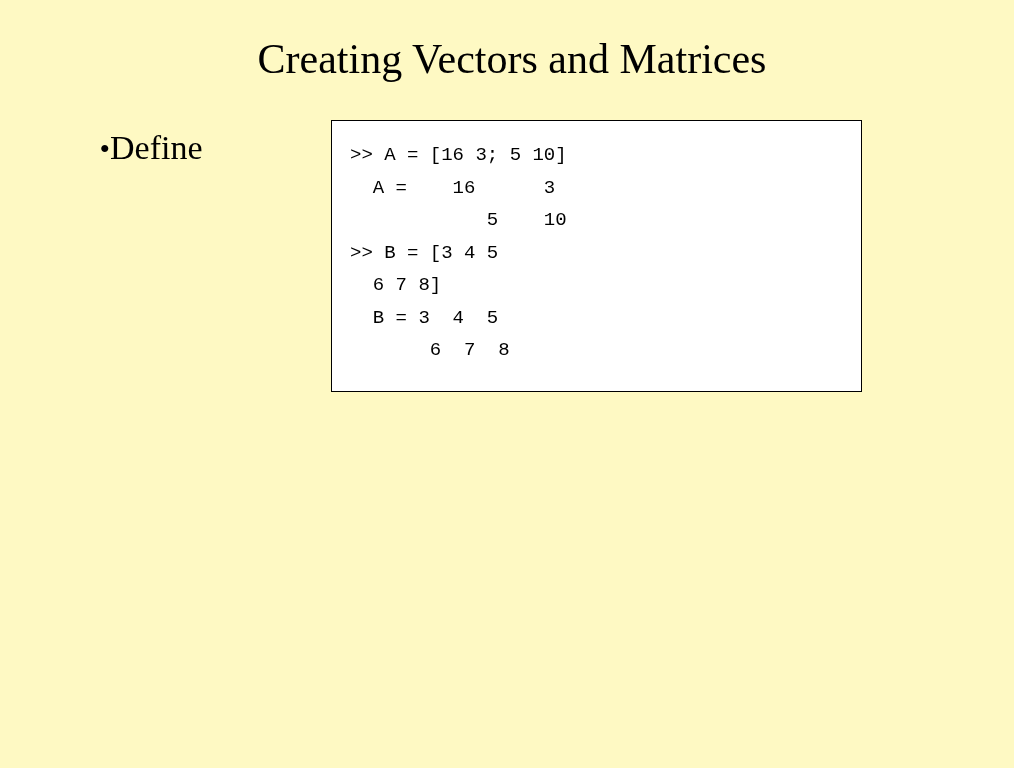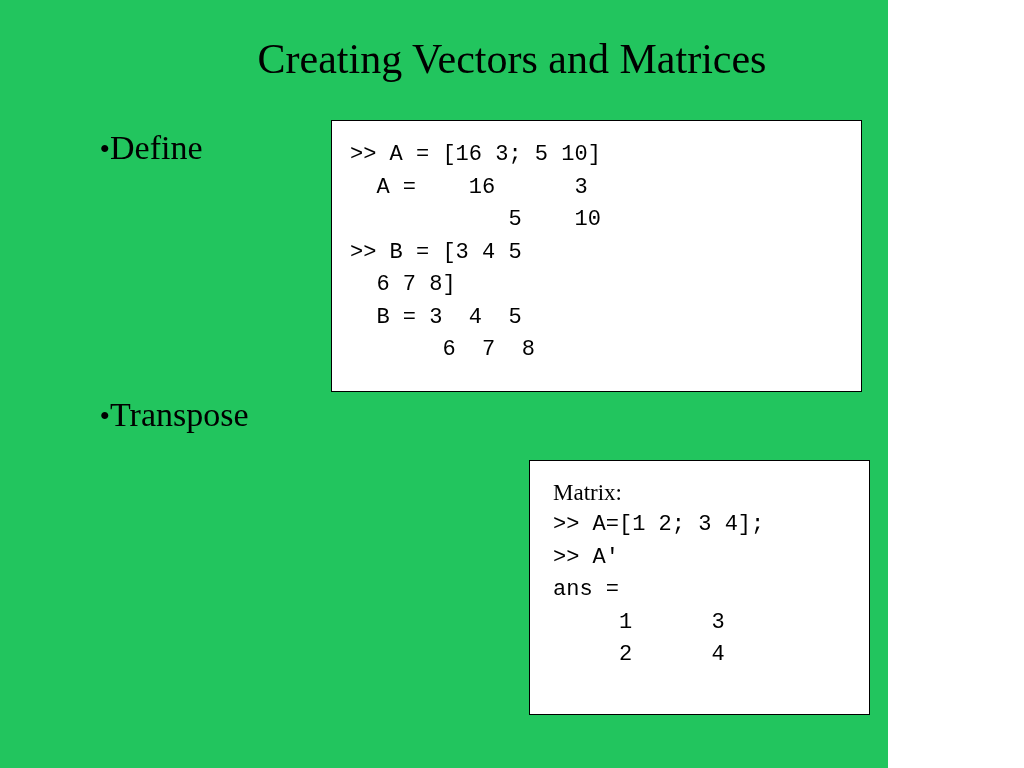--- a/index.html
+++ b/index.html
@@ -2,26 +2,27 @@
 <html><head>
 <meta charset="utf-8">
 <style>
   html, body {
     margin: 0;
     padding: 0;
     background: #ffffff;
   }
   .slide {
     position: relative;
-    width: 888px;
+    width: 1002px;
     height: 768px;
-    background: #22c55e;
+    background: #fef9c3;
     overflow: hidden;
     font-family: "Liberation Serif", serif;
     color: #000000;
+    padding-left: 12px;
   }
   .slide-title {
     position: absolute;
     top: 34px;
     left: 0;
     width: 1024px;
     text-align: center;
     font-family: "Liberation Serif", serif;
     font-size: 42px;
     line-height: 50px;
@@ -52,21 +53,21 @@
     left: 84px;
   }
   .codebox {
     position: absolute;
     border: 1px solid #000000;
     background: #ffffff;
     box-sizing: border-box;
   }
   .code {
     font-family: "Liberation Mono", monospace;
-    font-size: 22px;
+    font-size: 19px;
     line-height: 32.5px;
     white-space: pre;
     color: #000000;
   }
   .serif-label {
     font-family: "Liberation Serif", serif;
     font-size: 23px;
     line-height: 32px;
     white-space: pre;
     color: #000000;
@@ -97,37 +98,26 @@
 <body>
 
 <div class="slide">
 
   <div class="slide-title">Creating Vectors and Matrices</div>
 
   <div class="bullet" id="bullet-define">
     <span class="dot">•</span><span>Define</span>
   </div>
 
-  <div class="bullet" id="bullet-transpose">
-    <span class="dot">•</span><span>Transpose</span>
-  </div>
 
   <div class="codebox" id="box-define">
     <div class="code">&gt;&gt; A = [16 3; 5 10]
   A =    16      3
             5    10
 &gt;&gt; B = [3 4 5
   6 7 8]
   B = 3  4  5
        6  7  8</div>
   </div>
 
 
-  <div class="codebox" id="box-matrix">
-    <div class="serif-label">Matrix:</div>
-    <div class="code">&gt;&gt; A=[1 2; 3 4];
-&gt;&gt; A'
-ans =
-     1      3
-     2      4</div>
-  </div>
 
 </div>
 
 </body></html>

